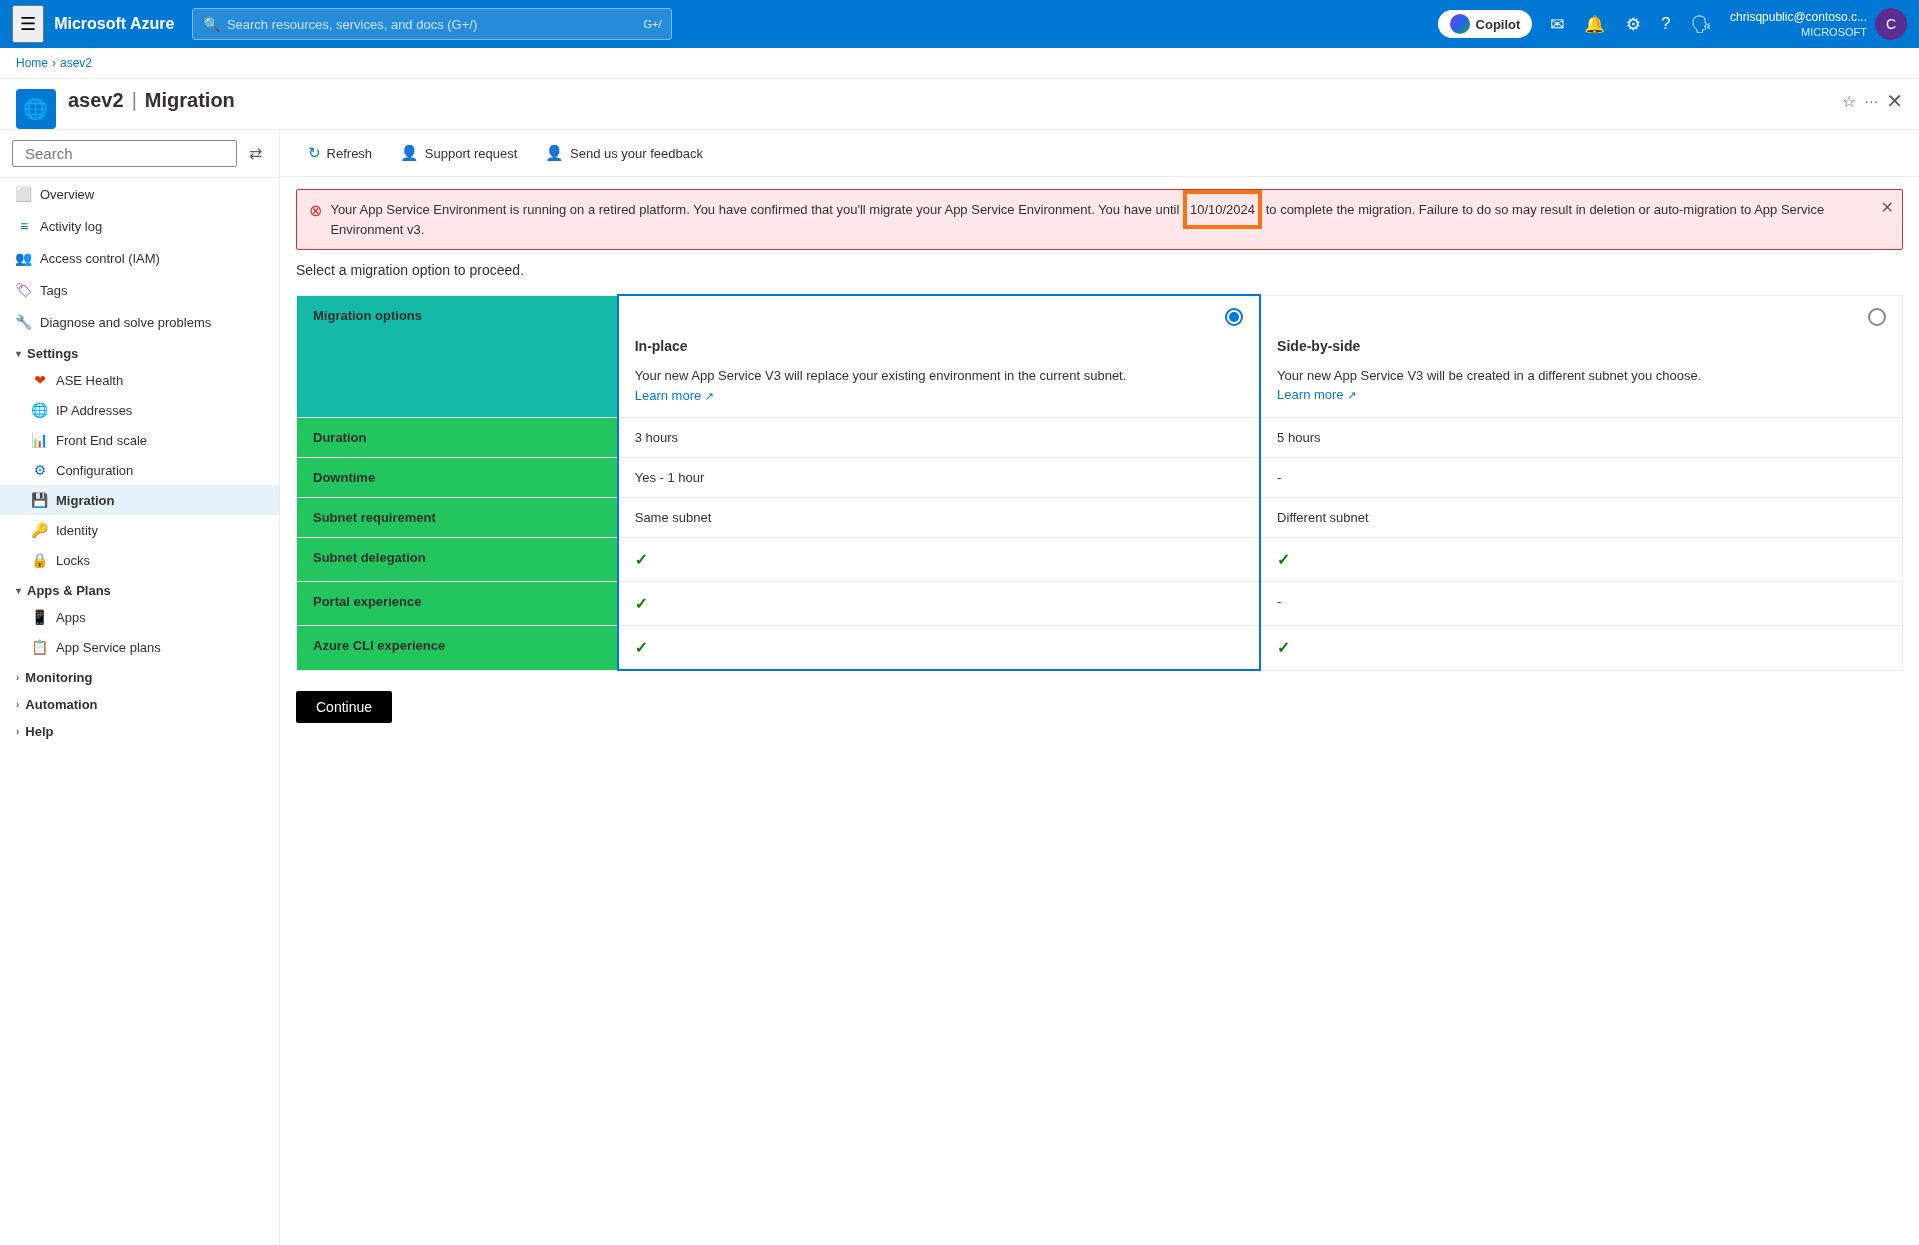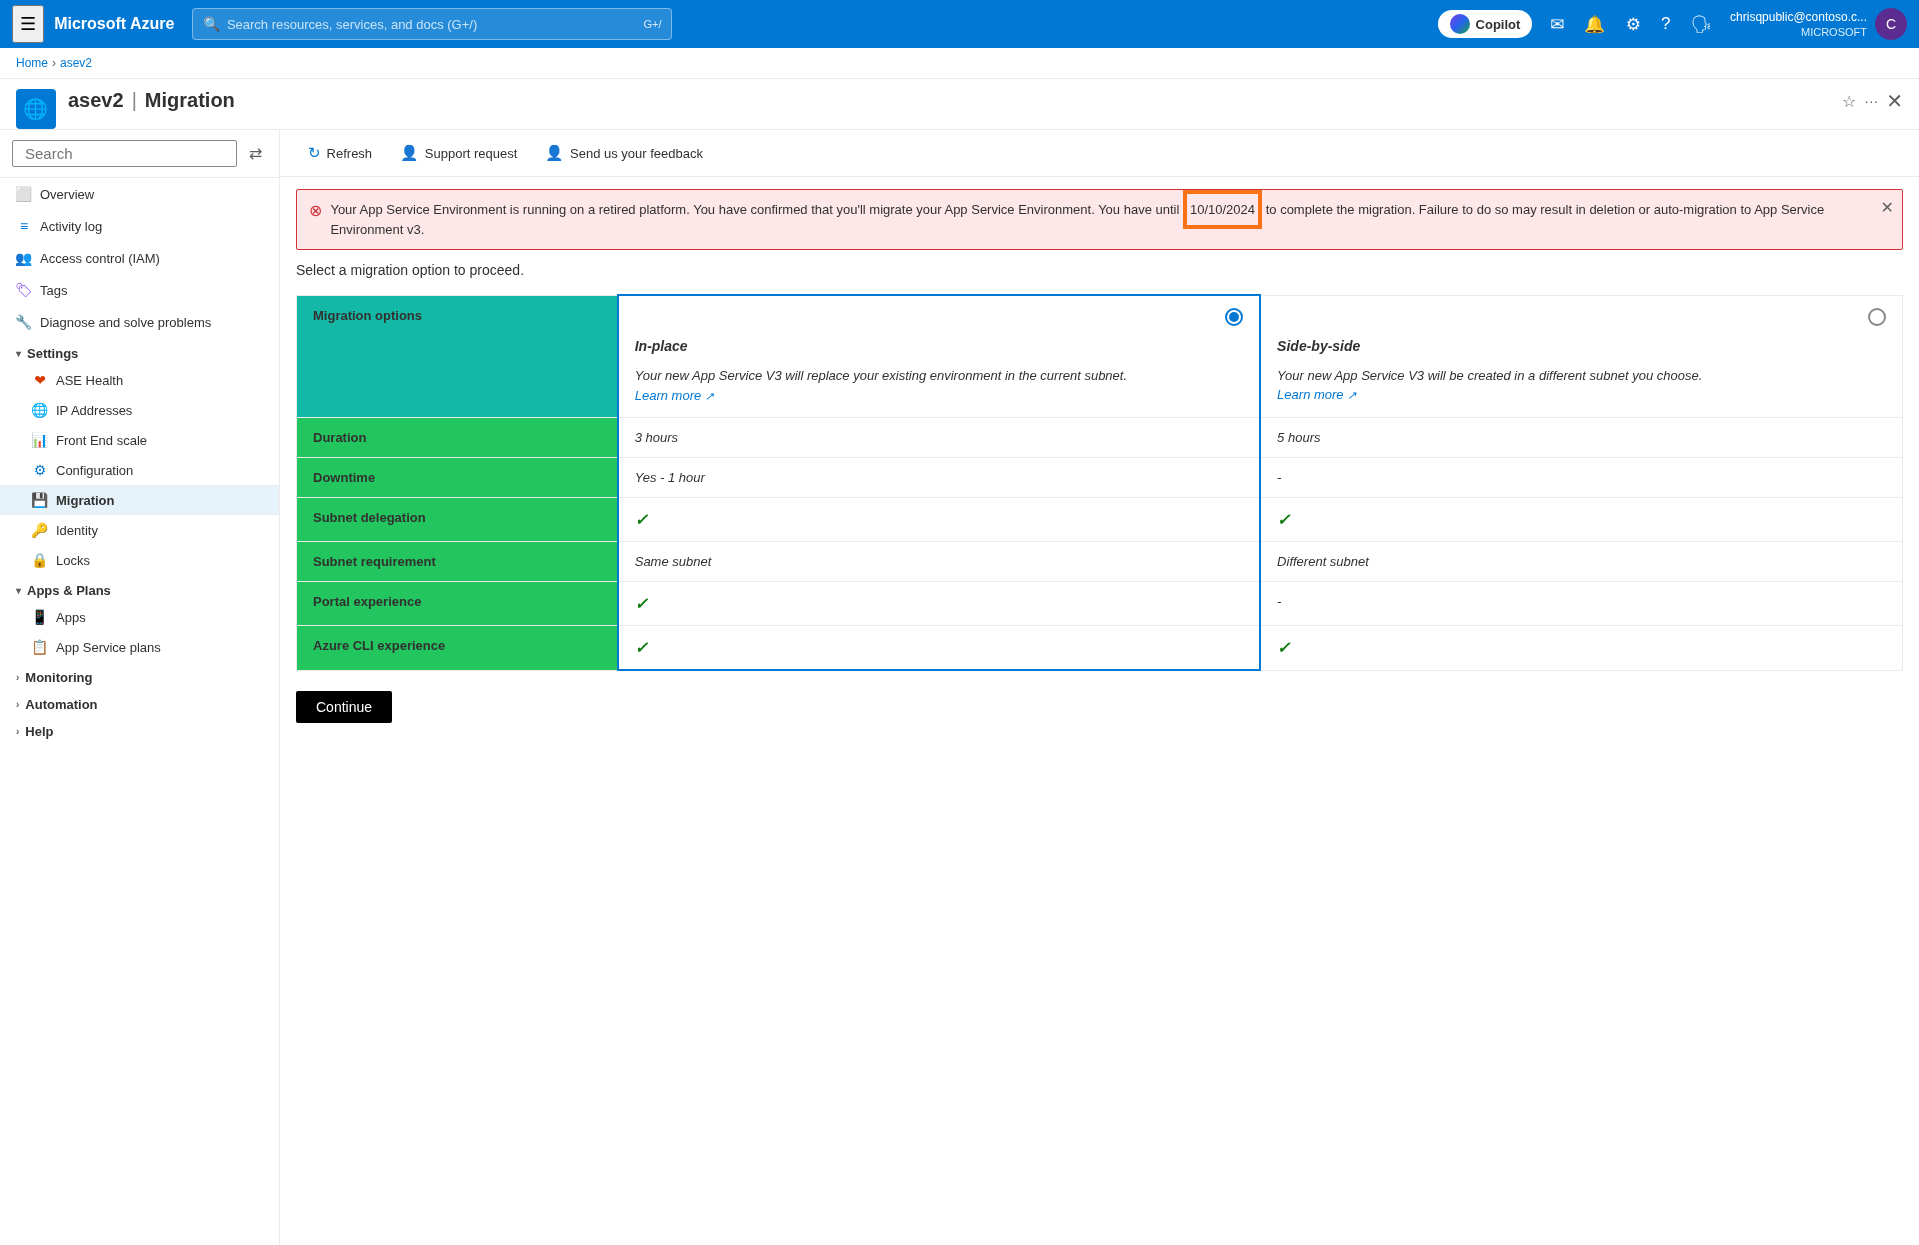--- a/index.html
+++ b/index.html
@@ -241,21 +241,21 @@
       border-collapse: collapse;
       border: 1px solid #edebe9;
     }
     .migration-table th, .migration-table td {
       border: 1px solid #edebe9;
       padding: 12px 16px;
       text-align: left;
       vertical-align: top;
     }
     .migration-table th { font-weight: 600; background: #22c55e; }
-    .migration-table td { background: white; font-style: italic; }
+    .migration-table td { background: white; }
     .option-header {
       display: flex;
       flex-direction: column;
       gap: 8px;
     }
     .option-radio {
       width: 18px;
       height: 18px;
       border-radius: 50%;
       border: 2px solid #0078d4;
@@ -554,36 +554,36 @@
               <th class="row-label">Downtime</th>
               <td style="border-left:2px solid #0078d4;border-right:2px solid #0078d4;">
                 <span>Yes - 1 hour</span>
               </td>
               <td class="dash-cell">
                 <span>-</span>
               </td>
             </tr>
 
             <tr>
+              <th class="row-label">Subnet requirement</th>
+              <td style="border-left:2px solid #0078d4;border-right:2px solid #0078d4;">
+                <span>Same subnet</span>
+              </td>
+              <td>
+                <span>Different subnet</span>
+              </td>
+            </tr>
+
+            <tr>
               <th class="row-label">Subnet delegation</th>
               <td style="border-left:2px solid #0078d4;border-right:2px solid #0078d4;">
                 <span class="check-icon">✓</span>
               </td>
               <td>
                 <span class="check-icon">✓</span>
-              </td>
-            </tr>
-
-            <tr>
-              <th class="row-label">Subnet requirement</th>
-              <td style="border-left:2px solid #0078d4;border-right:2px solid #0078d4;">
-                <span>Same subnet</span>
-              </td>
-              <td>
-                <span>Different subnet</span>
               </td>
             </tr>
 
             <tr>
               <th class="row-label">Portal experience</th>
               <td style="border-left:2px solid #0078d4;border-right:2px solid #0078d4;">
                 <span class="check-icon">✓</span>
               </td>
               <td class="dash-cell">
                 <span>-</span>

